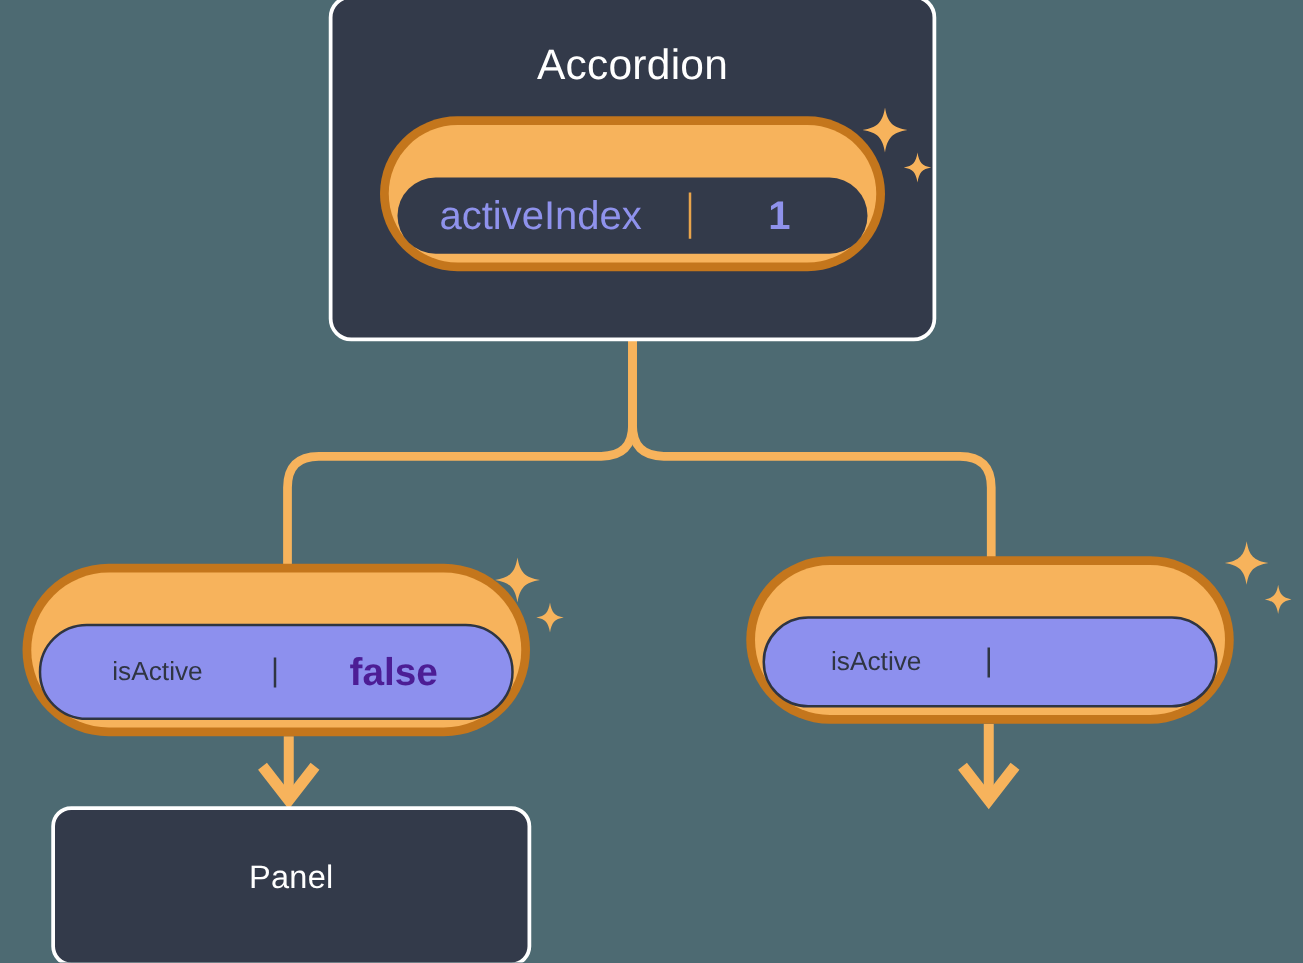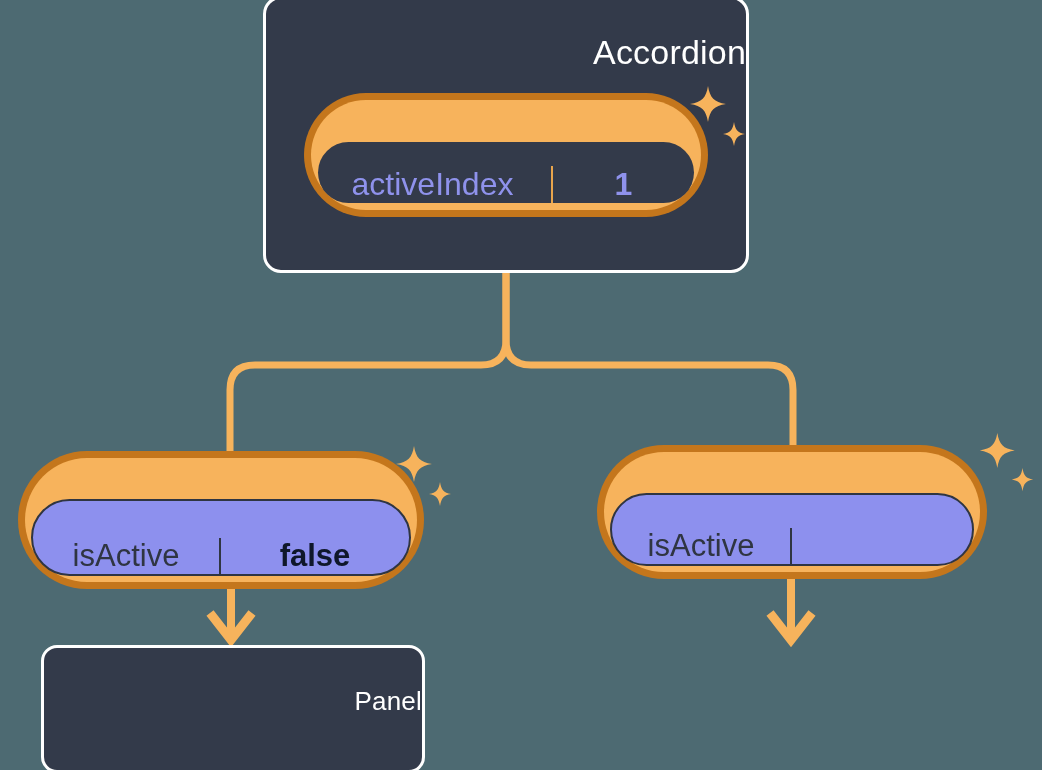--- a/index.html
+++ b/index.html
@@ -45,21 +45,21 @@
     left: 263px;
     top: -4px;
     width: 486px;
     height: 277px;
     border-radius: 18px;
   }
   .card-title {
     position: absolute;
     left: 0;
     right: 0;
-    text-align: right;
+    text-align: center;
     color: #ffffff;
     font-size: 34px;
     letter-spacing: 0.2px;
     font-weight: 400;
   }
   #accordion-card .card-title { top: 34px; }
 
   .panel-card {
     width: 384px;
     height: 128px;
@@ -90,21 +90,21 @@
     inset: 7px;
     border-radius: 999px;
     background: #f7b35c;
   }
   
   .pill-body {
     position: absolute;
     inset: 14px;
     border-radius: 999px;
     display: flex;
-    align-items: flex-end;
+    align-items: center;
     overflow: hidden;
     margin-top: 35px;
   }
   .pill-key, .pill-val {
     display: flex;
     align-items: center;
     justify-content: center;
     box-sizing: border-box;
   }
 
@@ -129,26 +129,26 @@
 
   
   .pill-purple .pill-body {
     background: #8d90ee;
     border: 2px solid #2f3542;
     inset: 13px;
   }
   .pill-purple .pill-key {
     flex: 0 0 50%;
     color: #2f3542;
-    font-size: 31px;
+    font-size: 21px;
     border-right: 2px solid #2f3542;
   }
   .pill-purple .pill-val {
     flex: 1 1 auto;
-    color: #0f172a;
+    color: #4c1d95;
     font-size: 31px;
     font-weight: 700;
   }
 
   #pill-accordion { left: 304px; top: 93px;  width: 404px; height: 124px; }
   #pill-left      { left: 18px;  top: 451px; width: 406px; height: 138px; }
   #pill-right     { left: 597px; top: 445px; width: 390px; height: 134px; }
 
   
   .sparkles {

